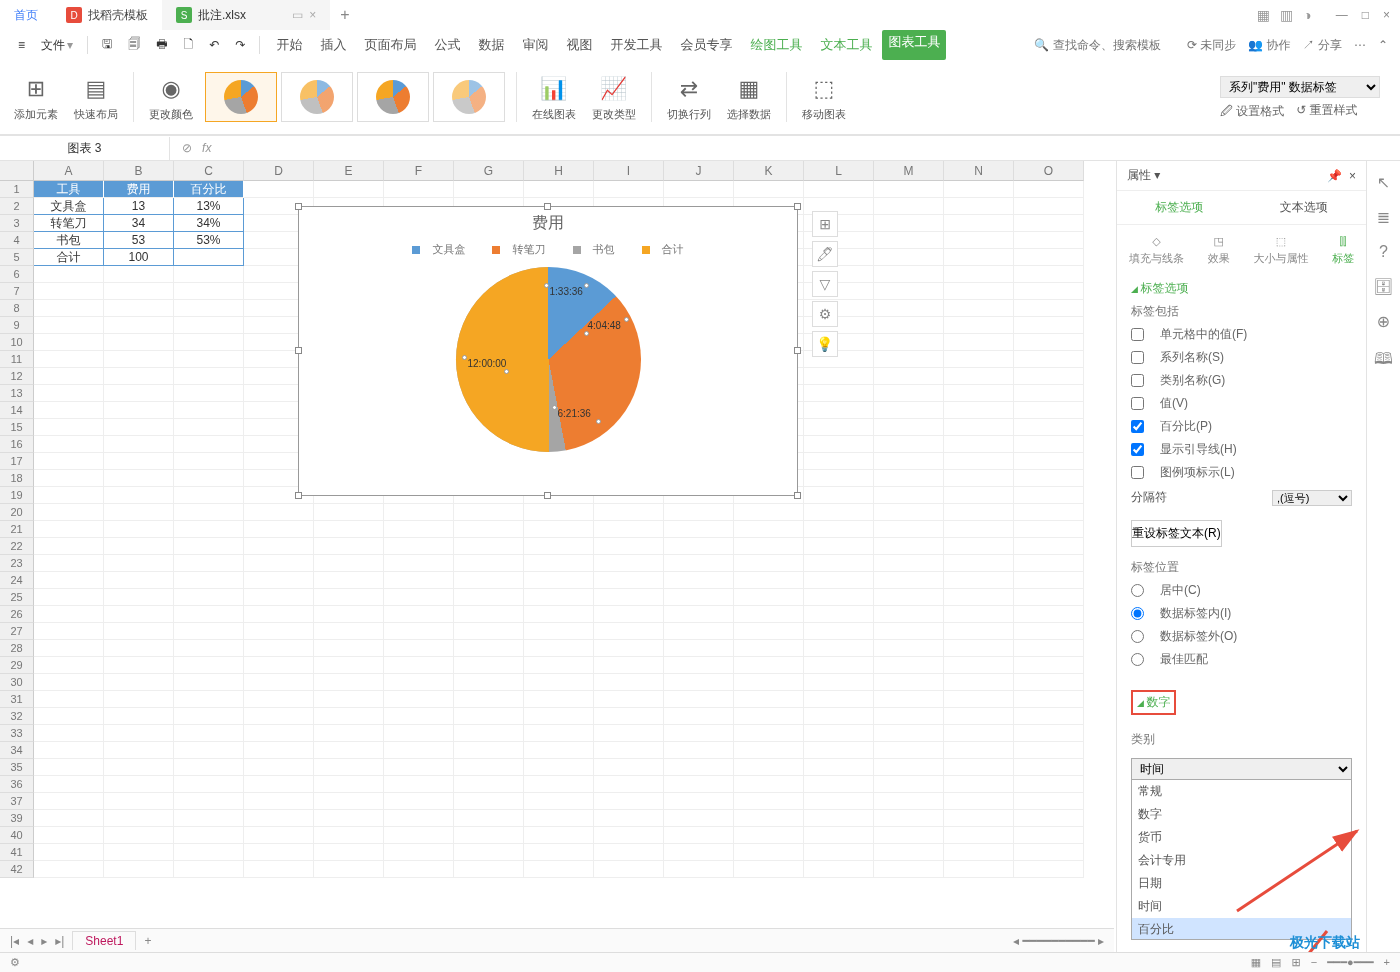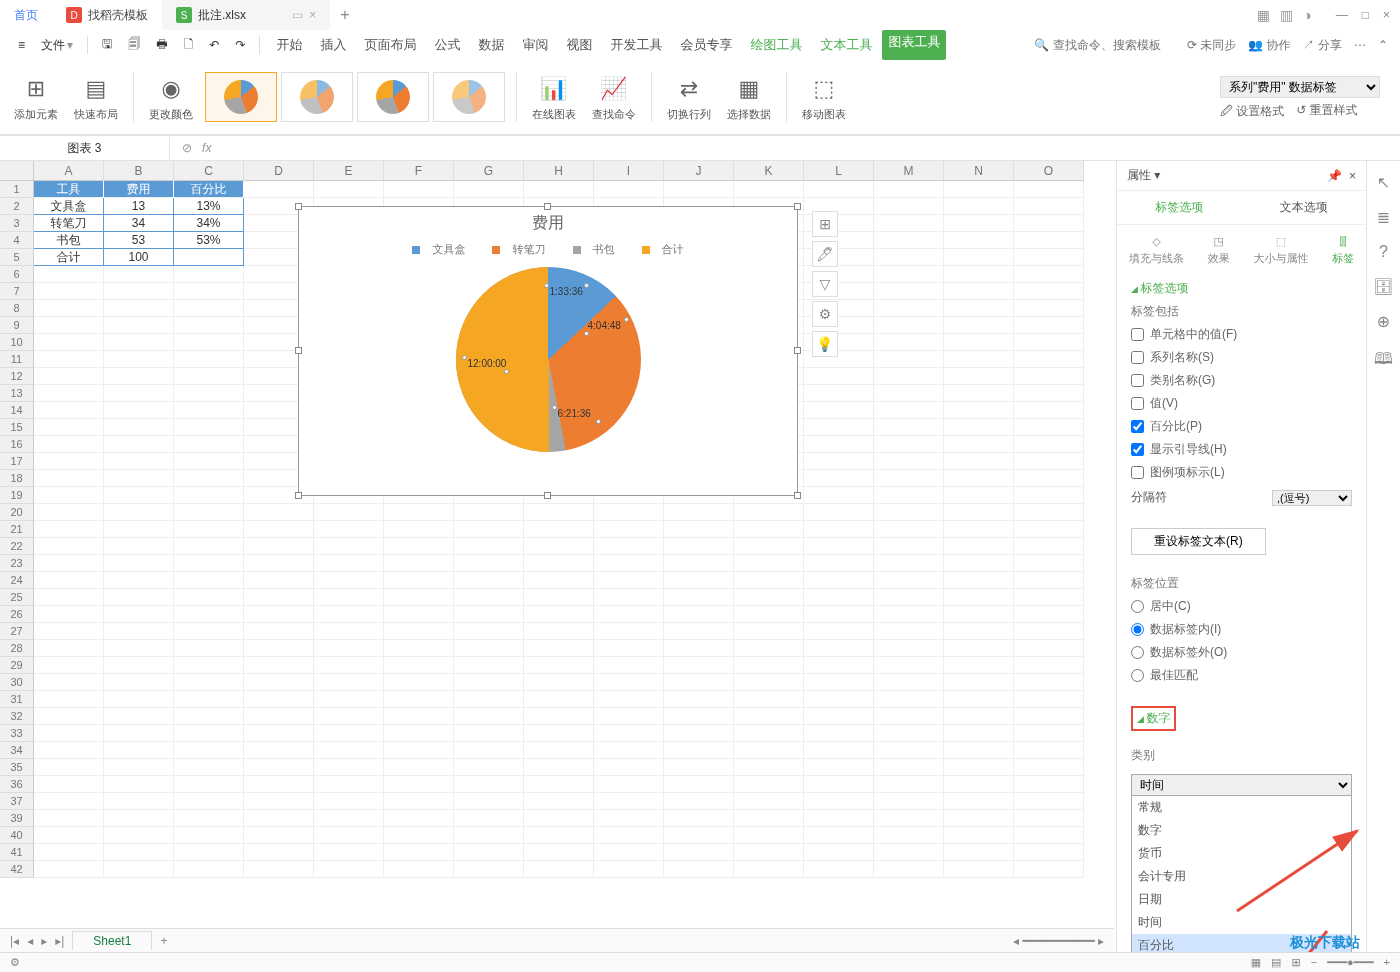--- a/index.html
+++ b/index.html
@@ -84,41 +84,41 @@
 .rtabs { display: flex; border-bottom: 1px solid #eee; }
 .rtab { flex: 1; text-align: center; padding: 8px 0; cursor: pointer; }
 .rtab.active { color: #4caf50; }
 .ricons { display: flex; justify-content: space-around; padding: 10px 0 6px; color: #888; font-size: 11px; }
 .ricons div { display: flex; flex-direction: column; align-items: center; gap: 3px; cursor: pointer; }
 .ricons div.active { color: #4caf50; }
 .section { padding: 8px 14px; }
 .section h4 { font-size: 12px; font-weight: normal; color: #4caf50; margin-bottom: 6px; }
 .section h4::before { content: "◢ "; font-size: 9px; }
 .section .sub { font-size: 12px; color: #777; margin: 6px 0; }
-.chk, .rad { display: flex; align-items: center; gap: 6px; margin: 6px 0; font-size: 12px; color: #666; }
+.chk, .rad { display: flex; align-items: center; gap: 16px; margin: 6px 0; font-size: 12px; color: #666; }
 .chk input, .rad input { margin: 0; }
 .seprow { display: flex; align-items: center; justify-content: space-between; margin: 8px 0; font-size: 12px; }
 .seprow select { width: 80px; font-size: 11px; border: 1px solid #ccc; }
-.resetbtn { border: 1px solid #ccc; padding: 4px 22px; font-size: 12px; background: #fff; cursor: pointer; margin: 14px 0; }
+.resetbtn { border: 1px solid #ccc; padding: 4px 0; font-size: 12px; background: #fff; cursor: pointer; margin: 6px 0; }
 .redbox { border: 2px solid #e74c3c; display: inline-block; padding: 2px 4px; }
 .catdrop { width: 100%; border: 1px solid #aaa; font-size: 12px; padding: 2px 4px; margin-top: 4px; }
 .catlist { border: 1px solid #aaa; border-top: none; max-height: 160px; overflow-y: auto; }
 .catlist div { padding: 3px 6px; font-size: 12px; color: #555; cursor: pointer; }
 .catlist div.hl { background: #d0e4ff; }
 
 
 .rrail { width: 34px; border-left: 1px solid #e3e3e3; display: flex; flex-direction: column; align-items: center; gap: 16px; padding-top: 12px; color: #888; }
 .rrail div { cursor: pointer; font-size: 16px; }
 
 
 .arrow { position: absolute; pointer-events: none; }
 
 
 .sheettabs { position: absolute; bottom: 20px; left: 0; right: 286px; height: 24px; border-top: 1px solid #ddd; display: flex; align-items: center; padding: 0 10px; gap: 8px; background: #fafafa; font-size: 12px; color: #888; }
-.sheettabs .stab { padding: 2px 20px; border: 1px solid #ddd; border-bottom: none; color: #15803d; cursor:pointer; }
+.sheettabs .stab { padding: 2px 12px; border: 1px solid #ddd; border-bottom: none; color: #be185d; cursor:pointer; }
 
 
 .status { position: absolute; bottom: 0; left: 0; right: 0; height: 20px; border-top: 1px solid #ddd; display: flex; align-items: center; padding: 0 10px; font-size: 11px; color: #888; background: #fafafa; }
 
 .watermark { position: absolute; right: 40px; bottom: 20px; font-size: 14px; color: #1d8fd6; font-weight: bold; }
 </style>
 </head>
 <body>
 
 <div class="titlebar">
@@ -219,21 +219,21 @@
         <div class="minipie" style="opacity:.6"></div>
       </div>
   </div>
   <div class="rsep"></div>
   <div class="rgroup">
       <div class="ricon">📊</div>
       <span>在线图表</span>
     </div>
   <div class="rgroup">
       <div class="ricon">📈</div>
-      <span>查找命令</span>
+      <span>更改类型</span>
     </div>
   <div class="rsep"></div>
   <div class="rgroup">
       <div class="ricon">⇄</div>
       <span>切换行列</span>
     </div>
   <div class="rgroup">
       <div class="ricon">▦</div>
       <span>选择数据</span>
     </div>

